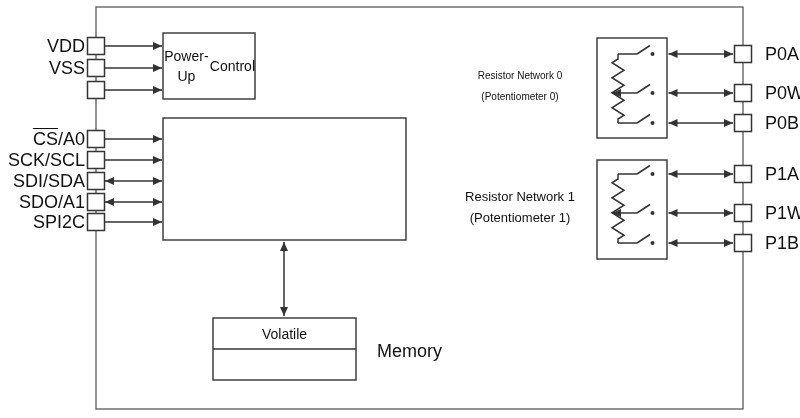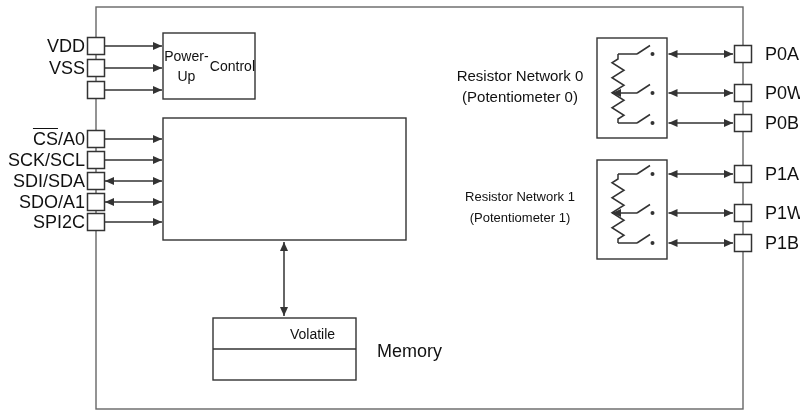--- a/index.html
+++ b/index.html
@@ -9,23 +9,23 @@
   }
   .stage svg{position:absolute;left:0;top:0;}
   .lbl{position:absolute;font-size:18px;line-height:18px;white-space:nowrap;}
   .pl{left:0;width:85px;text-align:right;height:18px;}
   .pr{left:757px;height:18px;margin-left:8px;}
   .ov{text-decoration:overline;margin-left:24px;}
   .blk{position:absolute;display:flex;flex-direction:row;align-items:center;
        justify-content:center;text-align:center;font-size:14px;}
   .pu{left:163px;top:33px;width:92px;height:66px;line-height:20px;}
   .spi{left:163px;top:118px;width:243px;height:122px;line-height:21px;}
-  .vol{left:213px;top:318px;width:143px;height:31px;padding-left:28px;}
+  .vol{left:213px;top:318px;width:143px;height:31px;}
   .nvol{left:213px;top:349px;width:143px;height:31px;}
-  .rn0{left:444px;top:65px;width:152px;line-height:21px;display:block;text-align:center;position:absolute;font-size:15px;}
+  .rn0{left:444px;top:65px;width:152px;line-height:21px;display:block;text-align:center;position:absolute;font-size:10px;}
   .rn1{left:444px;top:186px;width:152px;line-height:21px;display:block;text-align:center;position:absolute;font-size:13px;}
   .mem{left:377px;top:342px;}
   .sup{font-size:9.5px;vertical-align:4px;letter-spacing:0;}
   .outer{stroke:#666;stroke-width:1.4;fill:none;}
   .box{stroke:#333;stroke-width:1.4;fill:#fff;}
   .ln{stroke:#333;stroke-width:1.5;fill:none;}
   .pin{stroke:#333;stroke-width:1.5;fill:#fff;}
   .dot{fill:#333;stroke:none;}
 </style>
 </head>

